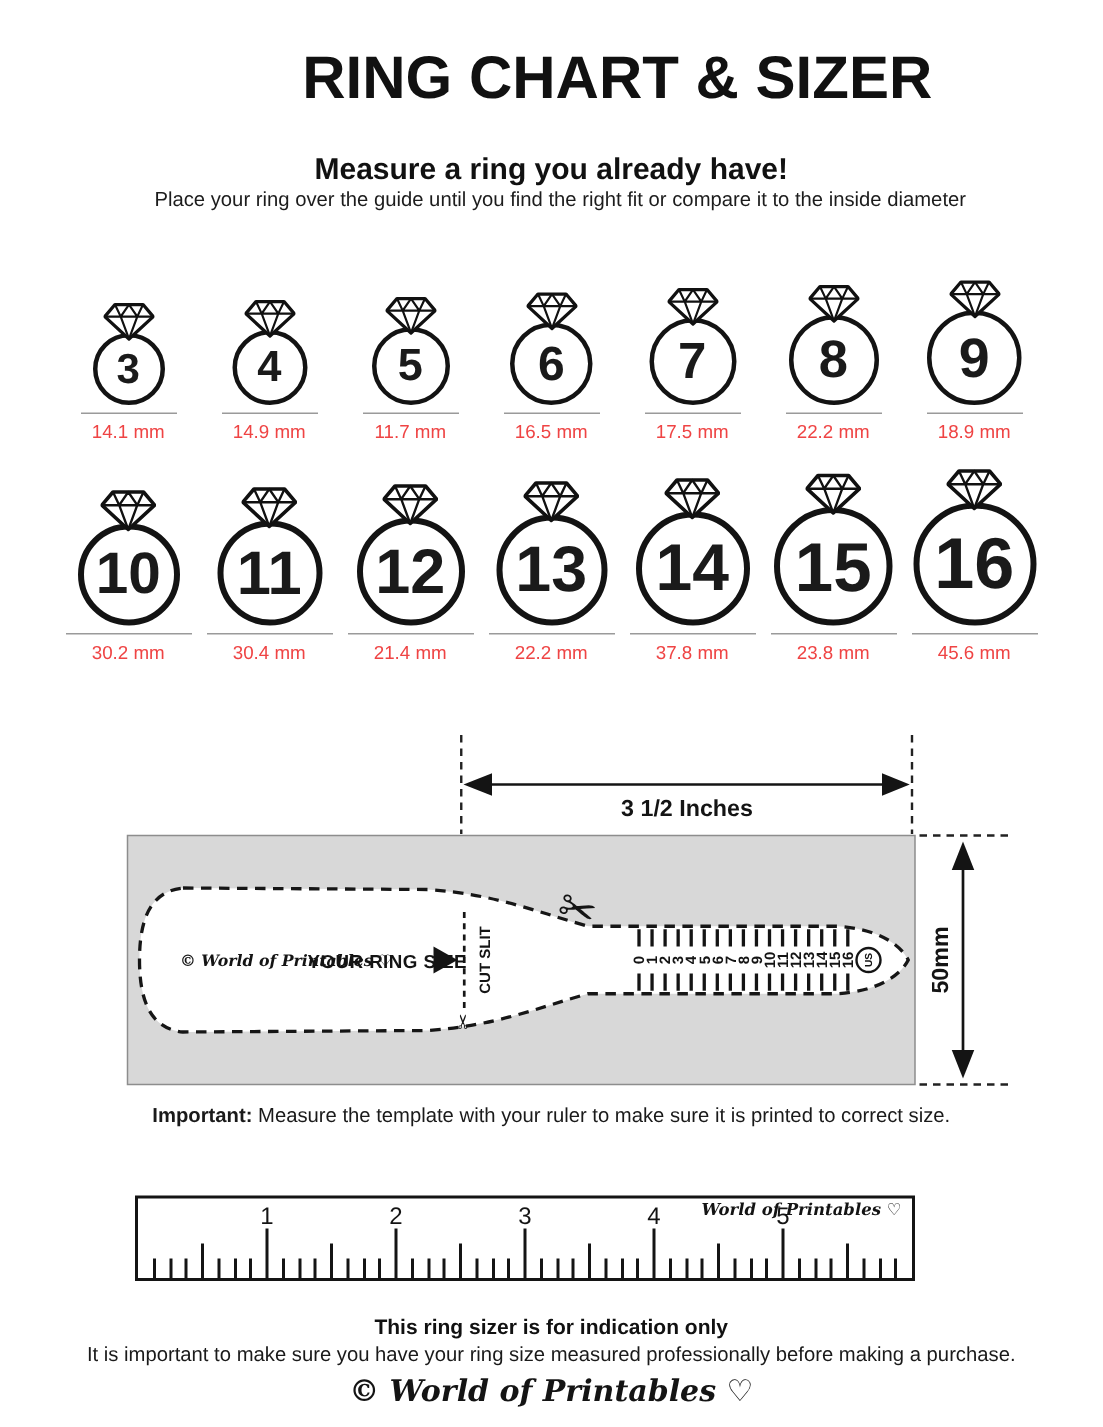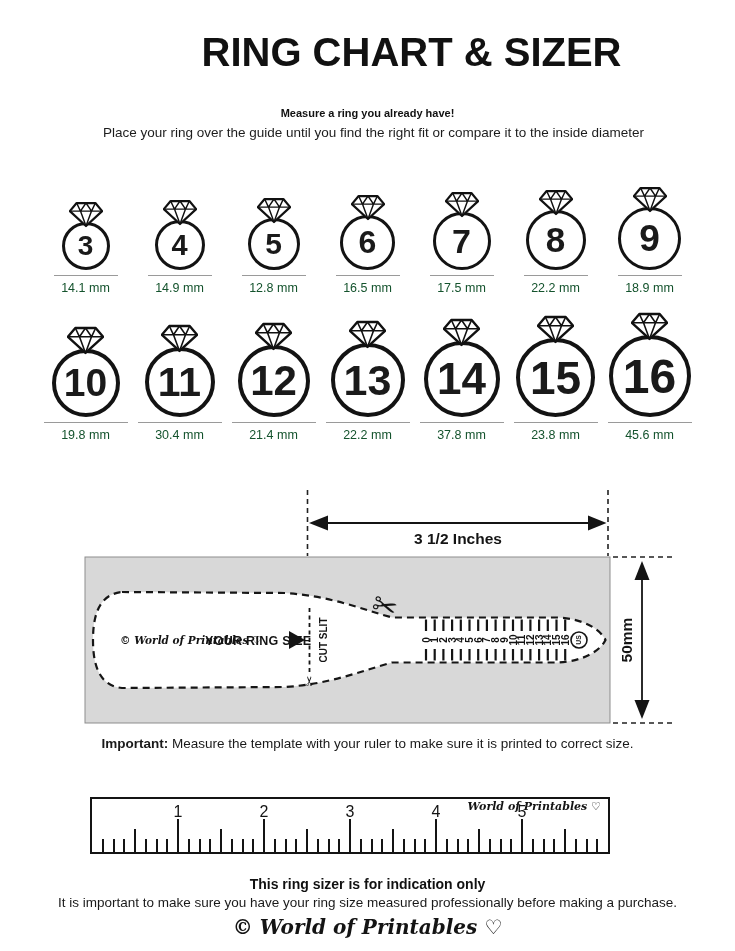--- a/index.html
+++ b/index.html
@@ -6,39 +6,39 @@
   body{
     width:735px;height:951px;position:relative;overflow:hidden;
     background:#ffffff;color:#111;
     font-family:"Liberation Sans", sans-serif;
     -webkit-font-smoothing:antialiased;
   }
   .center{text-align:center;width:735px;position:absolute;left:0;}
 
   .title{top:30px;font-size:40px;font-weight:bold;letter-spacing:0px;padding-left:44px;}
   .intro{top:104px;line-height:19px;}
-  .intro .lead{font-weight:bold;font-size:11px;}
+  .intro .lead{font-weight:bold;font-size:20px;}
   .intro .sub{font-size:13.5px;color:#1c1c1c;padding-left:12px;}
 
   .rings-row{position:absolute;left:0;width:735px;display:flex;justify-content:center;}
   .rings-row-1{top:180px;}
   .rings-row-2{top:311px;}
   .ring-col{width:94px;display:flex;flex-direction:column;align-items:center;}
   .ring-area{display:flex;flex-direction:column;align-items:center;justify-content:flex-end;}
   .rings-row-1 .ring-area{height:90px;}
   .rings-row-2 .ring-area{height:106px;}
   .ring-circle{
     border:3px solid #131313;border-radius:50%;
     display:flex;align-items:center;justify-content:center;
     font-weight:bold;color:#1a1a1a;box-sizing:border-box;background:#fff;
   }
   .rings-row-2 .ring-circle{border-width:4px;}
   .dia{margin-bottom:-6px;position:relative;z-index:2;}
   .ring-line{border-top:1px solid #9a9a9a;margin-top:5px;}
-  .ring-mm{font-size:12.5px;color:#14532d;margin-top:5px;}
+  .ring-mm{font-size:12.5px;color:#ef4444;margin-top:5px;}
 
   .sizer-svg{position:absolute;left:0;top:480px;}
 
   .important{top:736px;font-size:13.5px;color:#1a1a1a;}
   .important b{font-weight:bold;}
 
   .ruler{
     position:absolute;left:90px;top:797px;width:520px;height:57px;
     border:2px solid #141414;box-sizing:border-box;background:#fff;
   }
@@ -94,21 +94,21 @@
     </div>
     <div class="ring-col">
       <div class="ring-area">
         <svg class="dia" width="34" height="27" viewBox="0 0 40 31">
           <path d="M9 2 L31 2 L39 11.5 L20 29 L1 11.5 Z" fill="#fff" stroke="#111" stroke-width="2.6" stroke-linejoin="round"></path>
           <path d="M1 11.5 H39 M9 2 L13.5 11.5 L20 2 L26.5 11.5 L31 2 M13.5 11.5 L20 29 M26.5 11.5 L20 29" fill="none" stroke="#111" stroke-width="1.7" stroke-linejoin="round"></path>
         </svg>
         <div class="ring-circle" style="width: 52px; height: 52px; font-size: 30px;">5</div>
       </div>
       <div class="ring-line" style="width: 64px;"></div>
-      <div class="ring-mm">12.8 mm</div>
+      <div class="ring-mm">11.7 mm</div>
     </div>
     <div class="ring-col">
       <div class="ring-area">
         <svg class="dia" width="34" height="27" viewBox="0 0 40 31">
           <path d="M9 2 L31 2 L39 11.5 L20 29 L1 11.5 Z" fill="#fff" stroke="#111" stroke-width="2.6" stroke-linejoin="round"></path>
           <path d="M1 11.5 H39 M9 2 L13.5 11.5 L20 2 L26.5 11.5 L31 2 M13.5 11.5 L20 29 M26.5 11.5 L20 29" fill="none" stroke="#111" stroke-width="1.7" stroke-linejoin="round"></path>
         </svg>
         <div class="ring-circle" style="width: 55px; height: 55px; font-size: 32px;">6</div>
       </div>
       <div class="ring-line" style="width: 64px;"></div>
@@ -151,21 +151,21 @@
 <div class="rings-row rings-row-2">
     <div class="ring-col">
       <div class="ring-area">
         <svg class="dia" width="37" height="29" viewBox="0 0 40 31">
           <path d="M9 2 L31 2 L39 11.5 L20 29 L1 11.5 Z" fill="#fff" stroke="#111" stroke-width="2.6" stroke-linejoin="round"></path>
           <path d="M1 11.5 H39 M9 2 L13.5 11.5 L20 2 L26.5 11.5 L31 2 M13.5 11.5 L20 29 M26.5 11.5 L20 29" fill="none" stroke="#111" stroke-width="1.7" stroke-linejoin="round"></path>
         </svg>
         <div class="ring-circle" style="width: 68px; height: 68px; font-size: 39px;">10</div>
       </div>
       <div class="ring-line" style="width: 84px;"></div>
-      <div class="ring-mm">19.8 mm</div>
+      <div class="ring-mm">30.2 mm</div>
     </div>
     <div class="ring-col">
       <div class="ring-area">
         <svg class="dia" width="37" height="29" viewBox="0 0 40 31">
           <path d="M9 2 L31 2 L39 11.5 L20 29 L1 11.5 Z" fill="#fff" stroke="#111" stroke-width="2.6" stroke-linejoin="round"></path>
           <path d="M1 11.5 H39 M9 2 L13.5 11.5 L20 2 L26.5 11.5 L31 2 M13.5 11.5 L20 29 M26.5 11.5 L20 29" fill="none" stroke="#111" stroke-width="1.7" stroke-linejoin="round"></path>
         </svg>
         <div class="ring-circle" style="width: 70px; height: 70px; font-size: 41px;">11</div>
       </div>
       <div class="ring-line" style="width: 84px;"></div>

